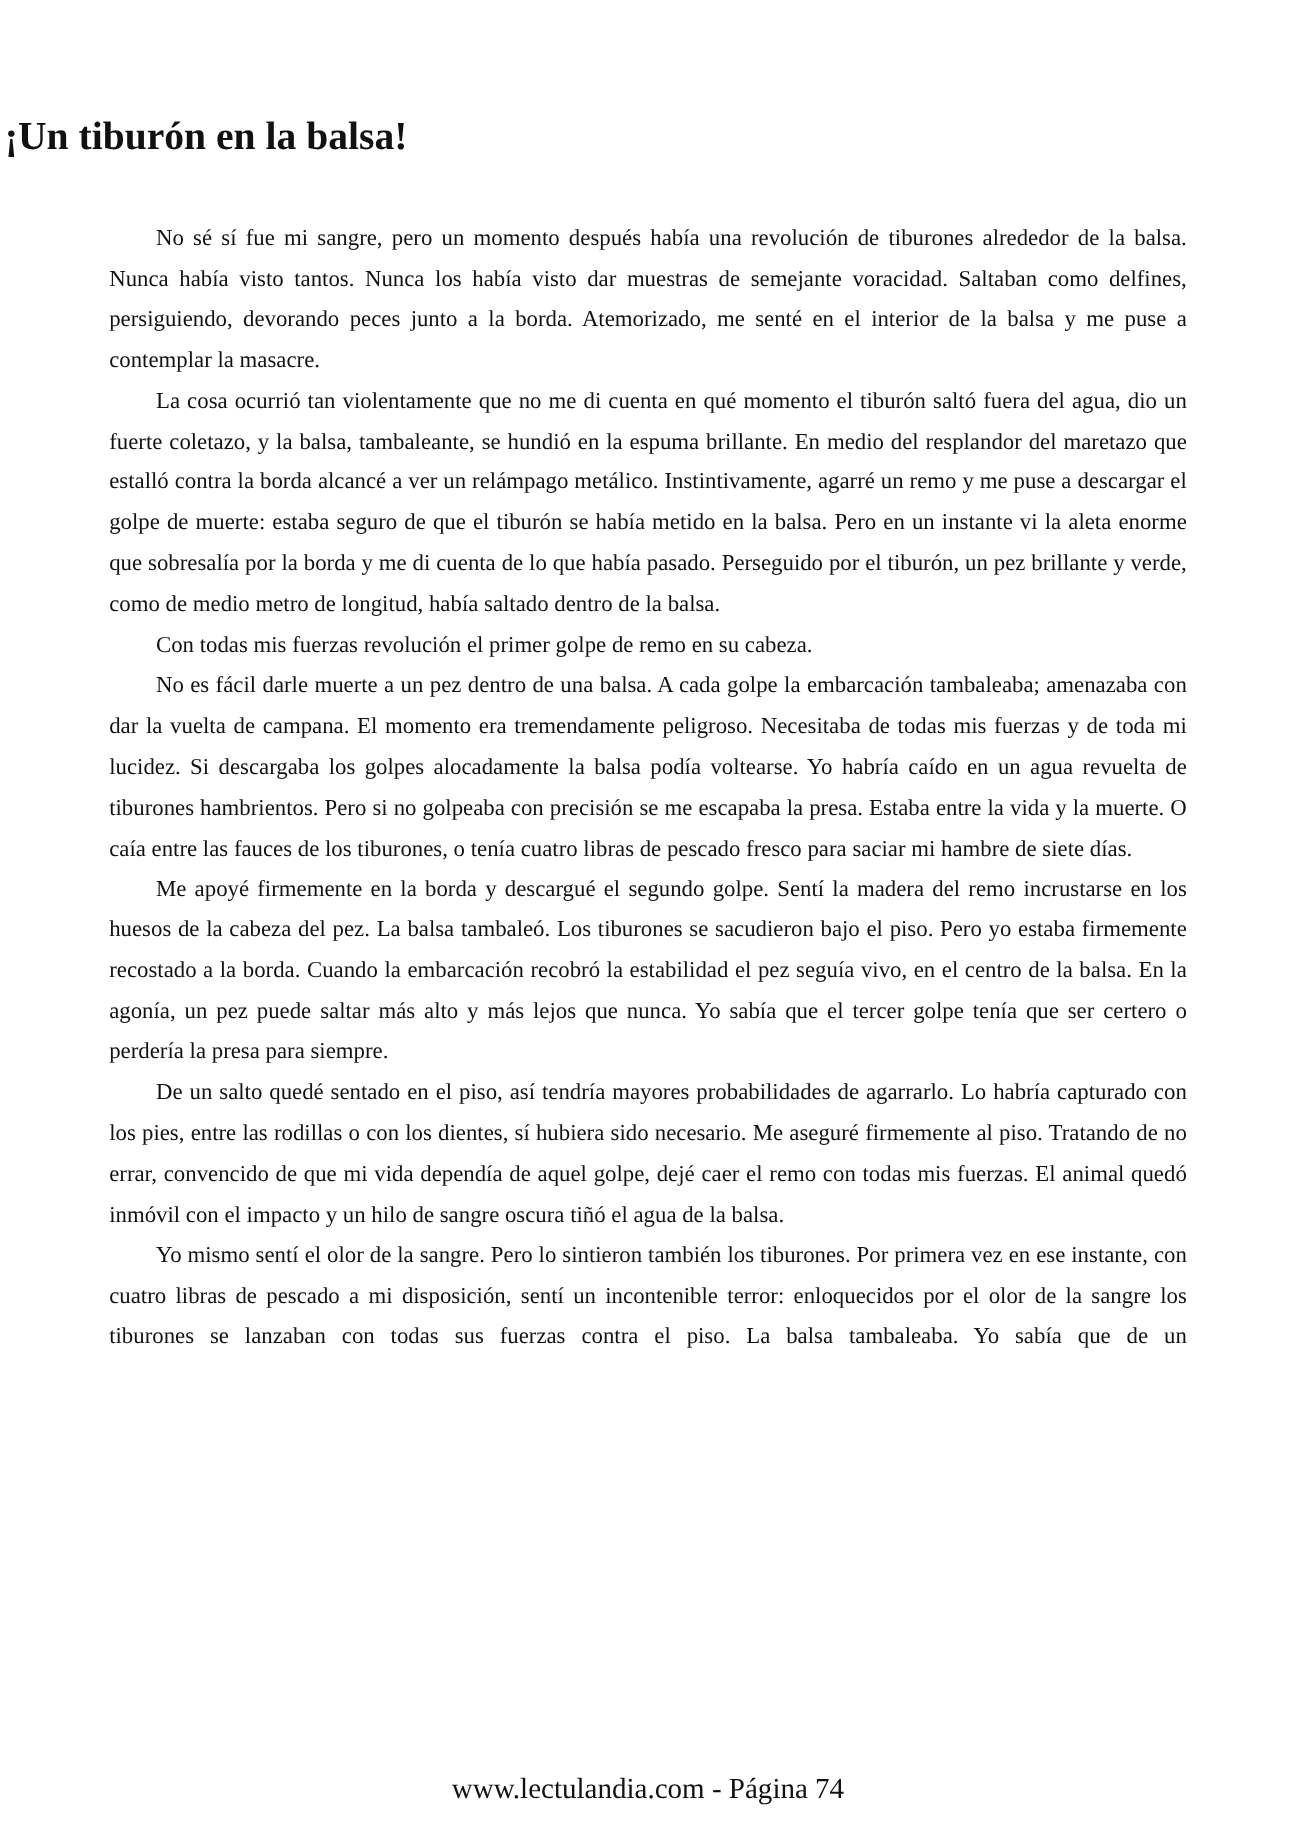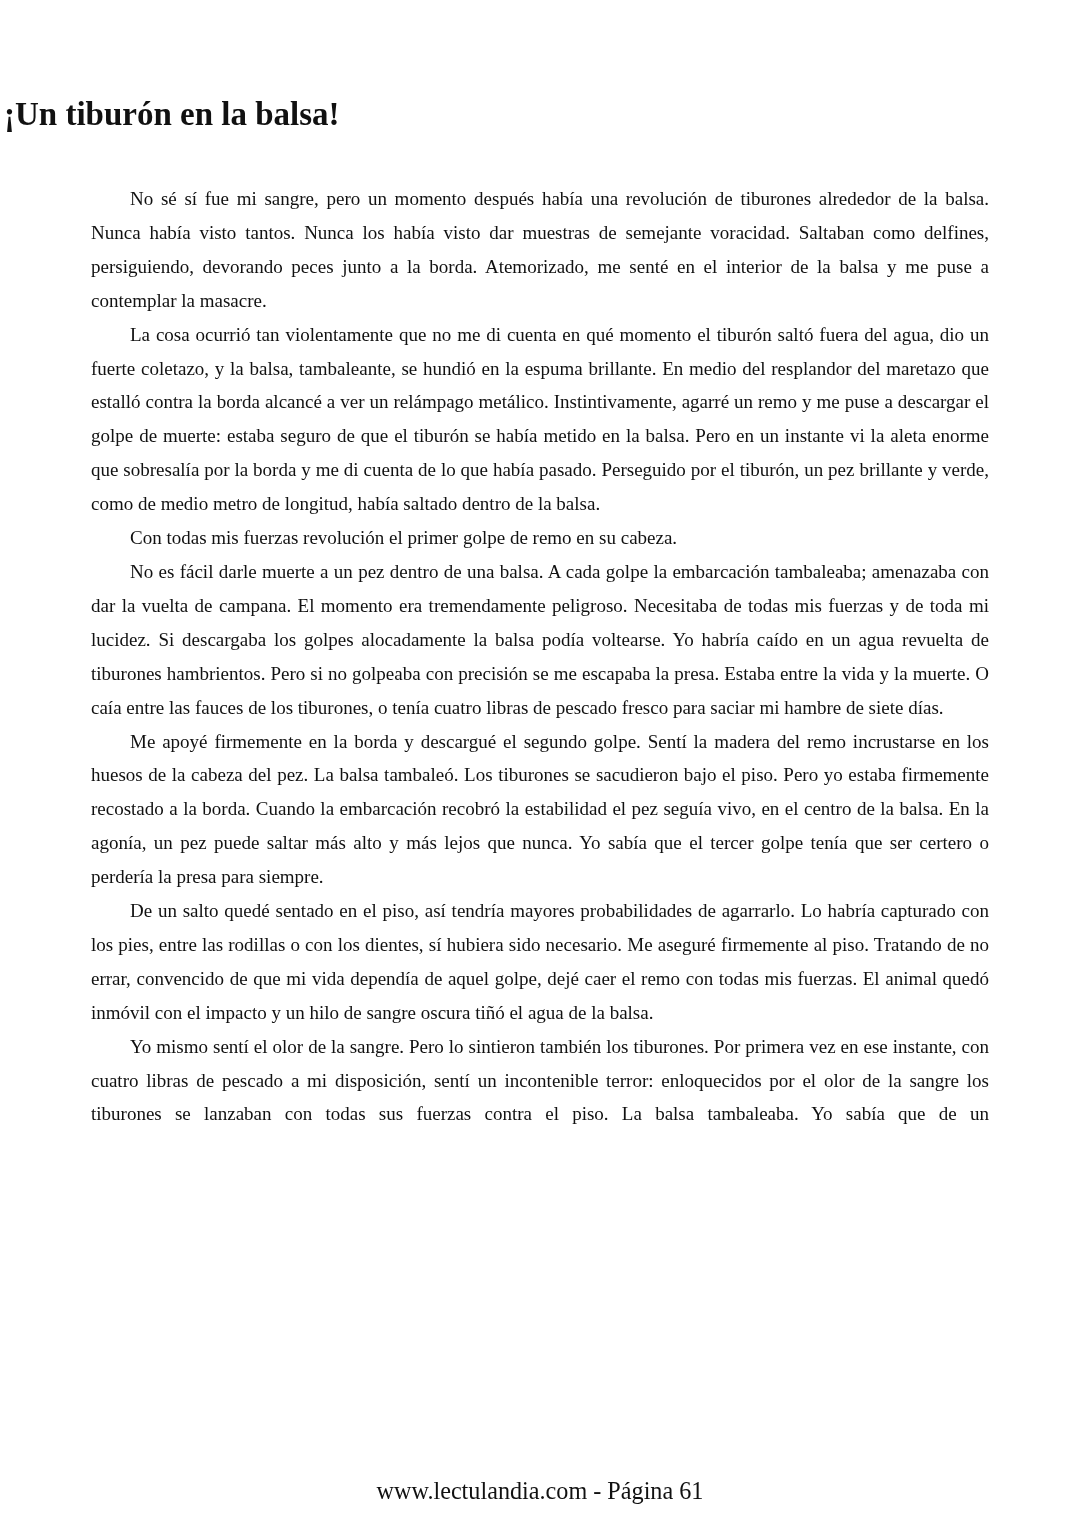--- a/index.html
+++ b/index.html
@@ -31,13 +31,13 @@
 <div class="body-text">
   <p>No sé sí fue mi sangre, pero un momento después había una revolución de tiburones alrededor de la balsa. Nunca había visto tantos. Nunca los había visto dar muestras de semejante voracidad. Saltaban como delfines, persiguiendo, devorando peces junto a la borda. Atemorizado, me senté en el interior de la balsa y me puse a contemplar la masacre.</p>
   <p>La cosa ocurrió tan violentamente que no me di cuenta en qué momento el tiburón saltó fuera del agua, dio un fuerte coletazo, y la balsa, tambaleante, se hundió en la espuma brillante. En medio del resplandor del maretazo que estalló contra la borda alcancé a ver un relámpago metálico. Instintivamente, agarré un remo y me puse a descargar el golpe de muerte: estaba seguro de que el tiburón se había metido en la balsa. Pero en un instante vi la aleta enorme que sobresalía por la borda y me di cuenta de lo que había pasado. Perseguido por el tiburón, un pez brillante y verde, como de medio metro de longitud, había saltado dentro de la balsa.</p>
   <p>Con todas mis fuerzas revolución el primer golpe de remo en su cabeza.</p>
   <p>No es fácil darle muerte a un pez dentro de una balsa. A cada golpe la embarcación tambaleaba; amenazaba con dar la vuelta de campana. El momento era tremendamente peligroso. Necesitaba de todas mis fuerzas y de toda mi lucidez. Si descargaba los golpes alocadamente la balsa podía voltearse. Yo habría caído en un agua revuelta de tiburones hambrientos. Pero si no golpeaba con precisión se me escapaba la presa. Estaba entre la vida y la muerte. O caía entre las fauces de los tiburones, o tenía cuatro libras de pescado fresco para saciar mi hambre de siete días.</p>
   <p>Me apoyé firmemente en la borda y descargué el segundo golpe. Sentí la madera del remo incrustarse en los huesos de la cabeza del pez. La balsa tambaleó. Los tiburones se sacudieron bajo el piso. Pero yo estaba firmemente recostado a la borda. Cuando la embarcación recobró la estabilidad el pez seguía vivo, en el centro de la balsa. En la agonía, un pez puede saltar más alto y más lejos que nunca. Yo sabía que el tercer golpe tenía que ser certero o perdería la presa para siempre.</p>
   <p>De un salto quedé sentado en el piso, así tendría mayores probabilidades de agarrarlo. Lo habría capturado con los pies, entre las rodillas o con los dientes, sí hubiera sido necesario. Me aseguré firmemente al piso. Tratando de no errar, convencido de que mi vida dependía de aquel golpe, dejé caer el remo con todas mis fuerzas. El animal quedó inmóvil con el impacto y un hilo de sangre oscura tiñó el agua de la balsa.</p>
   <p class="last">Yo mismo sentí el olor de la sangre. Pero lo sintieron también los tiburones. Por primera vez en ese instante, con cuatro libras de pescado a mi disposición, sentí un incontenible terror: enloquecidos por el olor de la sangre los tiburones se lanzaban con todas sus fuerzas contra el piso. La balsa tambaleaba. Yo sabía que de un</p>
 </div>
 
-<div class="footer">www.lectulandia.com - Página 61</div>
+<div class="footer">www.lectulandia.com - Página 74</div>
 
 </body></html>

